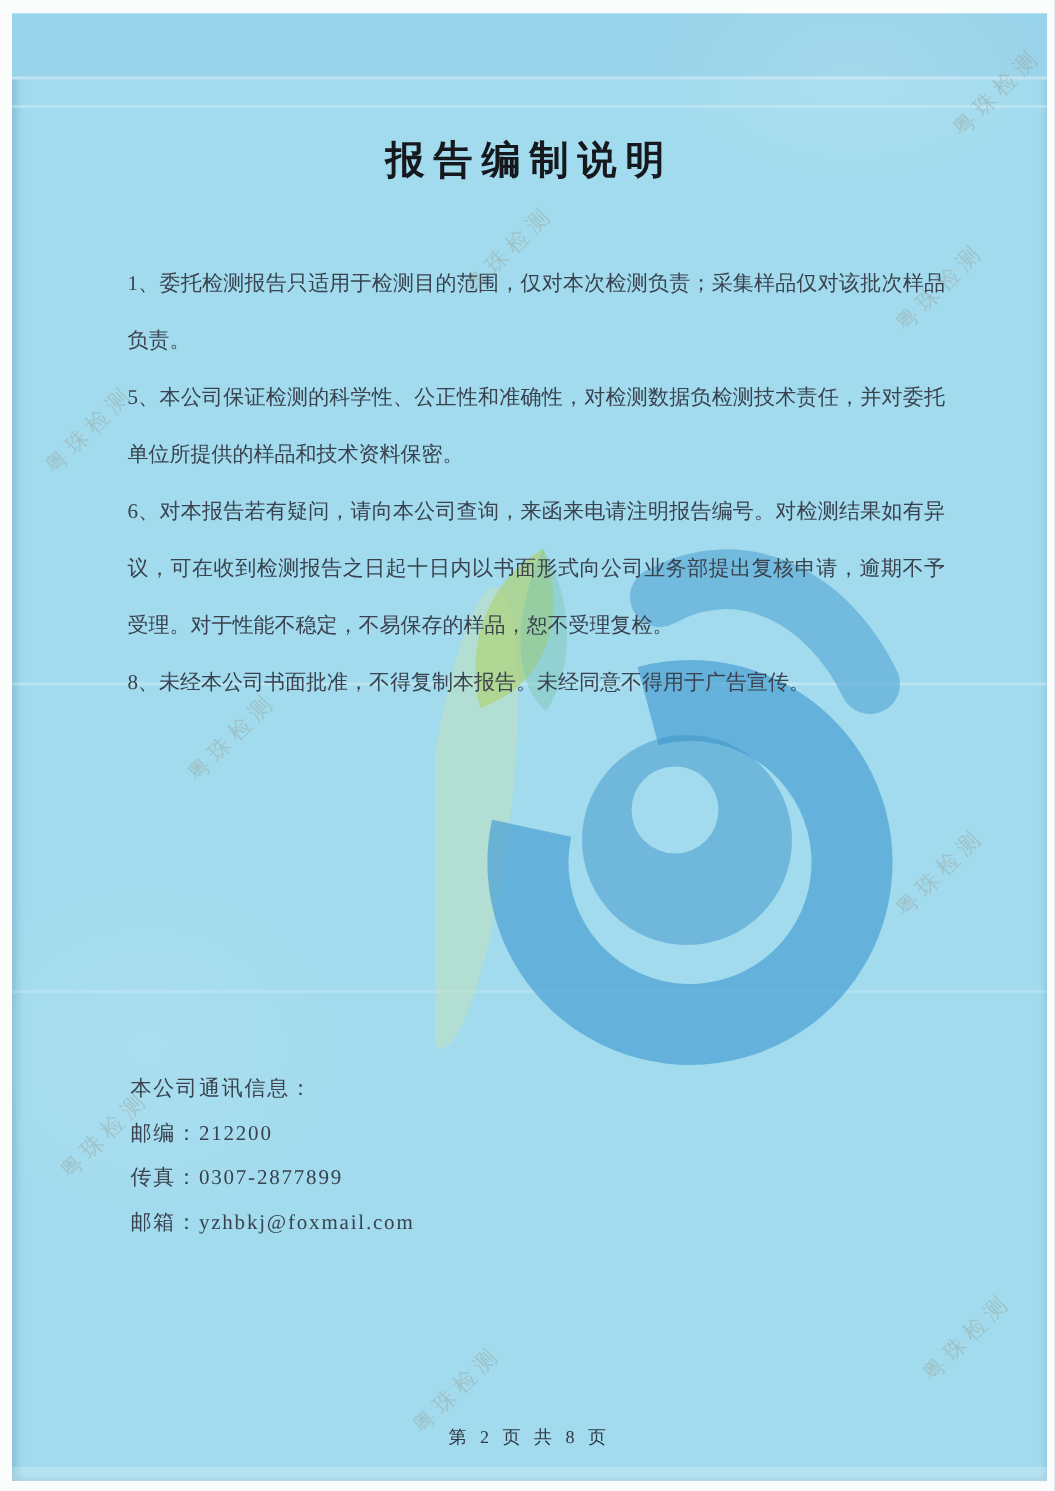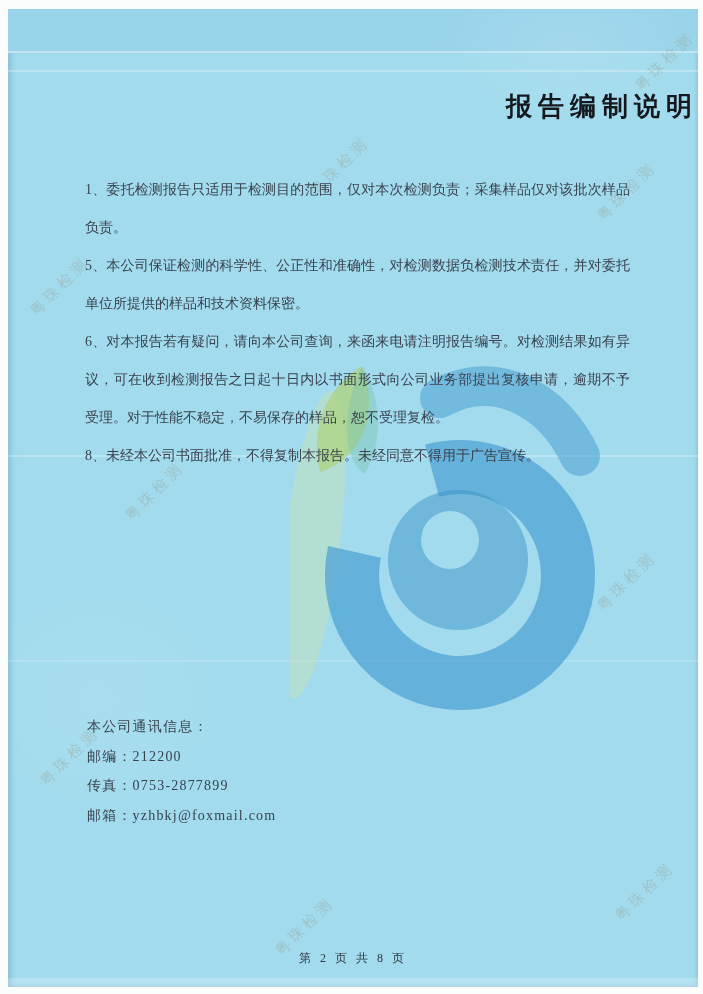--- a/index.html
+++ b/index.html
@@ -23,21 +23,21 @@
       background:radial-gradient(closest-side,rgba(255,255,255,.10),rgba(255,255,255,0));}
   .b2{left:-60px;top:560px;width:300px;height:260px;
       background:radial-gradient(closest-side,rgba(255,255,255,.08),rgba(255,255,255,0));}
   
   .wm{position:absolute;z-index:1;transform:rotate(-45deg);transform-origin:left center;
       font-size:15px;letter-spacing:4px;white-space:nowrap;color:rgba(150,140,112,.30);}
   
   .logo{position:absolute;left:282px;top:351px;width:320px;height:370px;z-index:1;}
   
   .content{position:absolute;inset:0;z-index:2;color:#39424e;}
-  .title{position:absolute;top:80px;left:0;right:0;margin:0;text-align:right;
+  .title{position:absolute;top:80px;left:0;right:0;margin:0;text-align:center;
          font-size:26px;font-weight:bold;letter-spacing:6px;color:#15191e;}
   .notes{position:absolute;top:162px;left:77px;width:545px;
          font-size:14px;line-height:38px;text-align:justify;}
   .notes p{margin:0;}
   .contact{position:absolute;top:703px;left:79px;font-size:14px;line-height:29.5px;letter-spacing:1.2px;}
   .contact p{margin:0;}
   .footer{position:absolute;top:941px;left:0;right:0;text-align:center;
           font-size:12px;letter-spacing:3px;color:#2e3742;}
 </style>
 </head>
@@ -80,21 +80,21 @@
       <div class="notes">
         <p>1、委托检测报告只适用于检测目的范围，仅对本次检测负责；采集样品仅对该批次样品负责。</p>
         <p>5、本公司保证检测的科学性、公正性和准确性，对检测数据负检测技术责任，并对委托单位所提供的样品和技术资料保密。</p>
         <p>6、对本报告若有疑问，请向本公司查询，来函来电请注明报告编号。对检测结果如有异议，可在收到检测报告之日起十日内以书面形式向公司业务部提出复核申请，逾期不予受理。对于性能不稳定，不易保存的样品，恕不受理复检。</p>
         <p>8、未经本公司书面批准，不得复制本报告。未经同意不得用于广告宣传。</p>
       </div>
 
       <div class="contact">
         <p>本公司通讯信息：</p>
         <p>邮编：212200</p>
-        <p>传真：0753-2877899</p>
+        <p>传真：0307-2877899</p>
         <p>邮箱：yzhbkj@foxmail.com</p>
       </div>
 
       <div class="footer">第 2 页 共 8 页</div>
     </div>
 
   </div>
 </div>
 
 </body></html>

